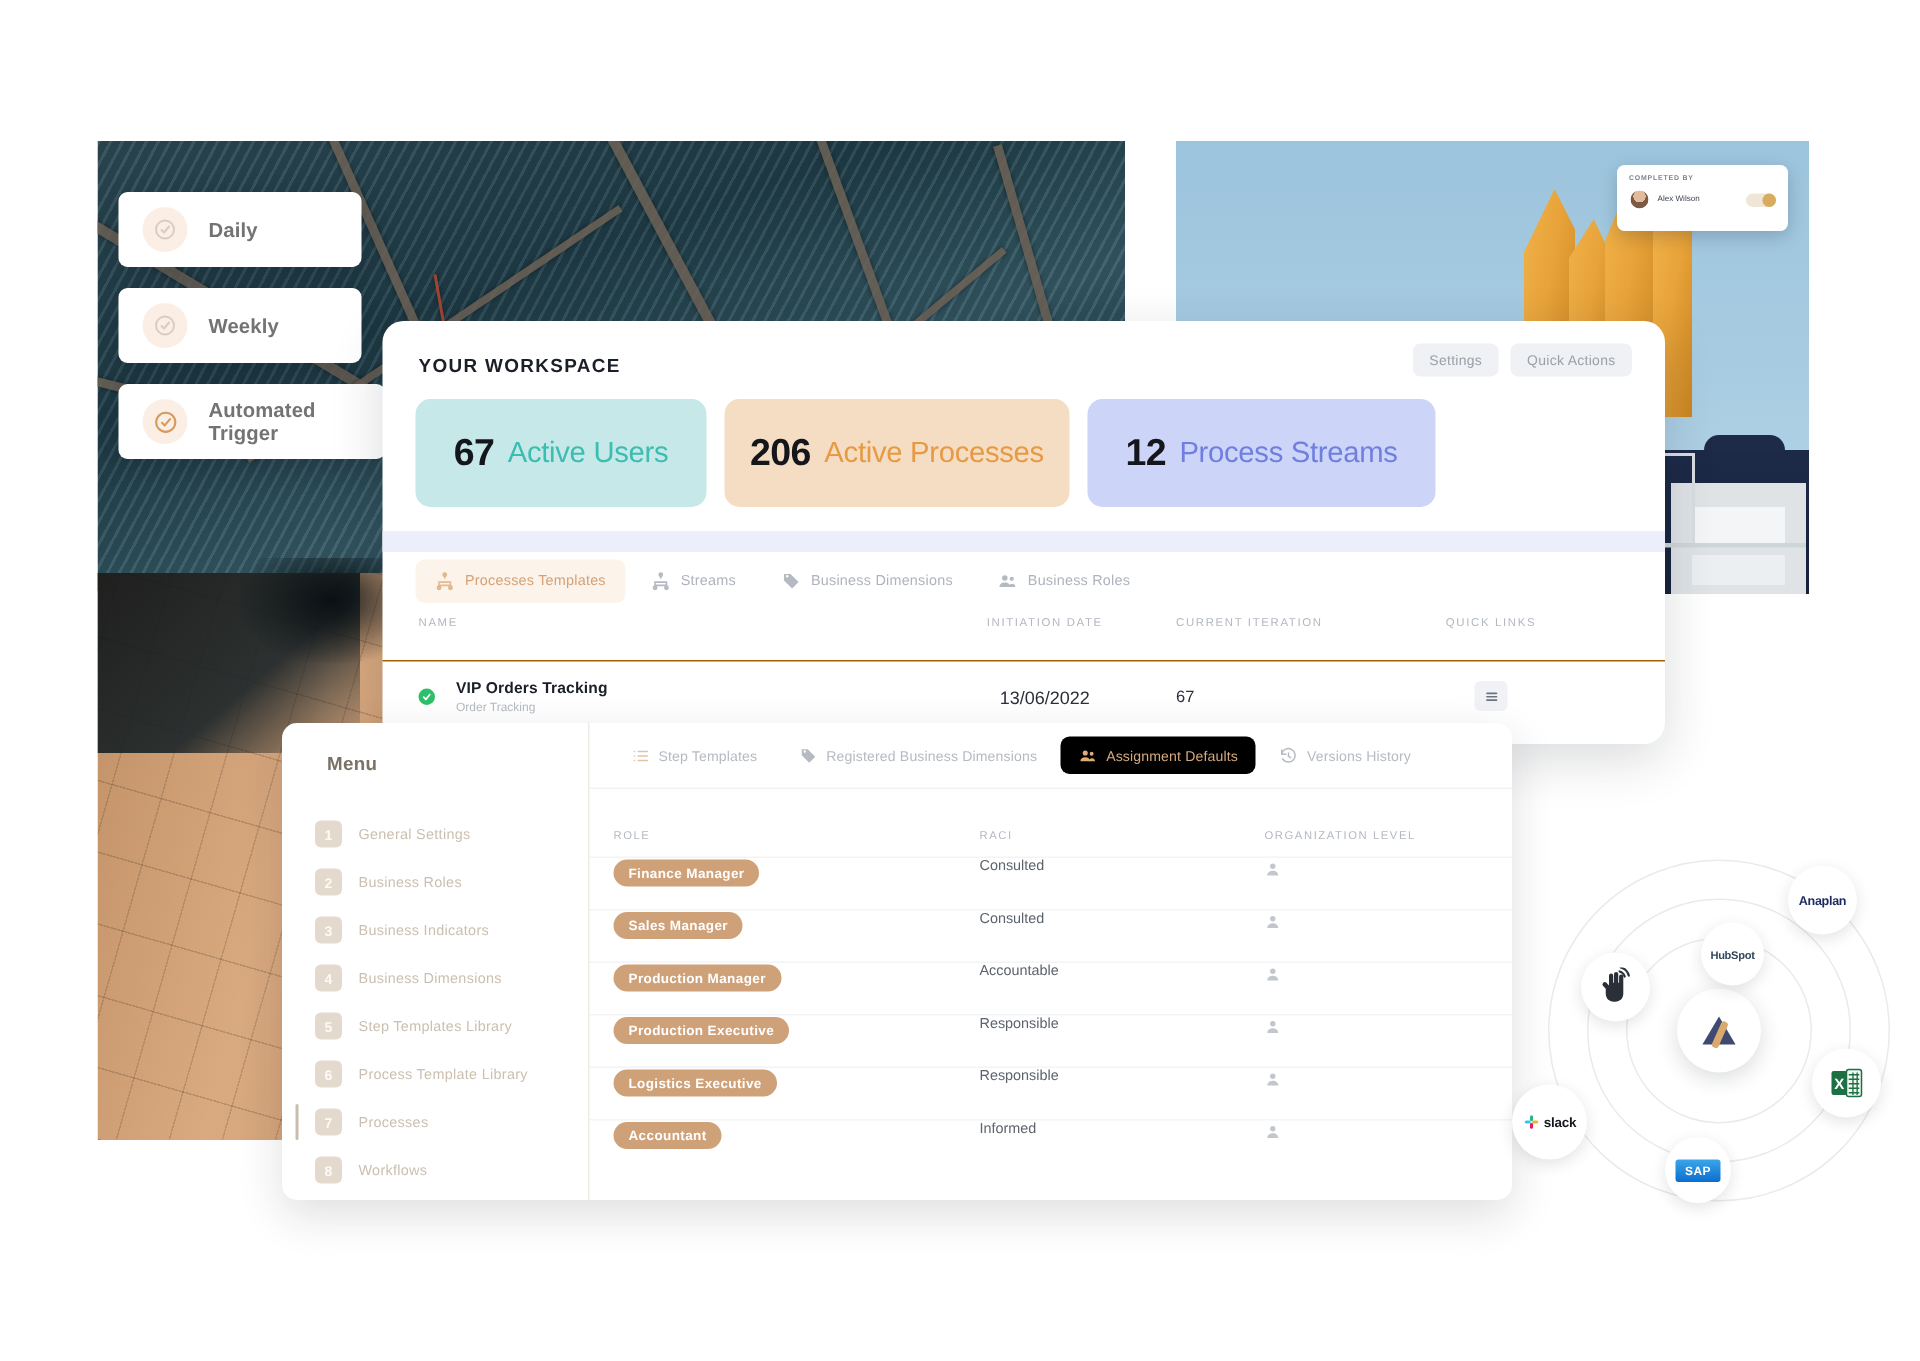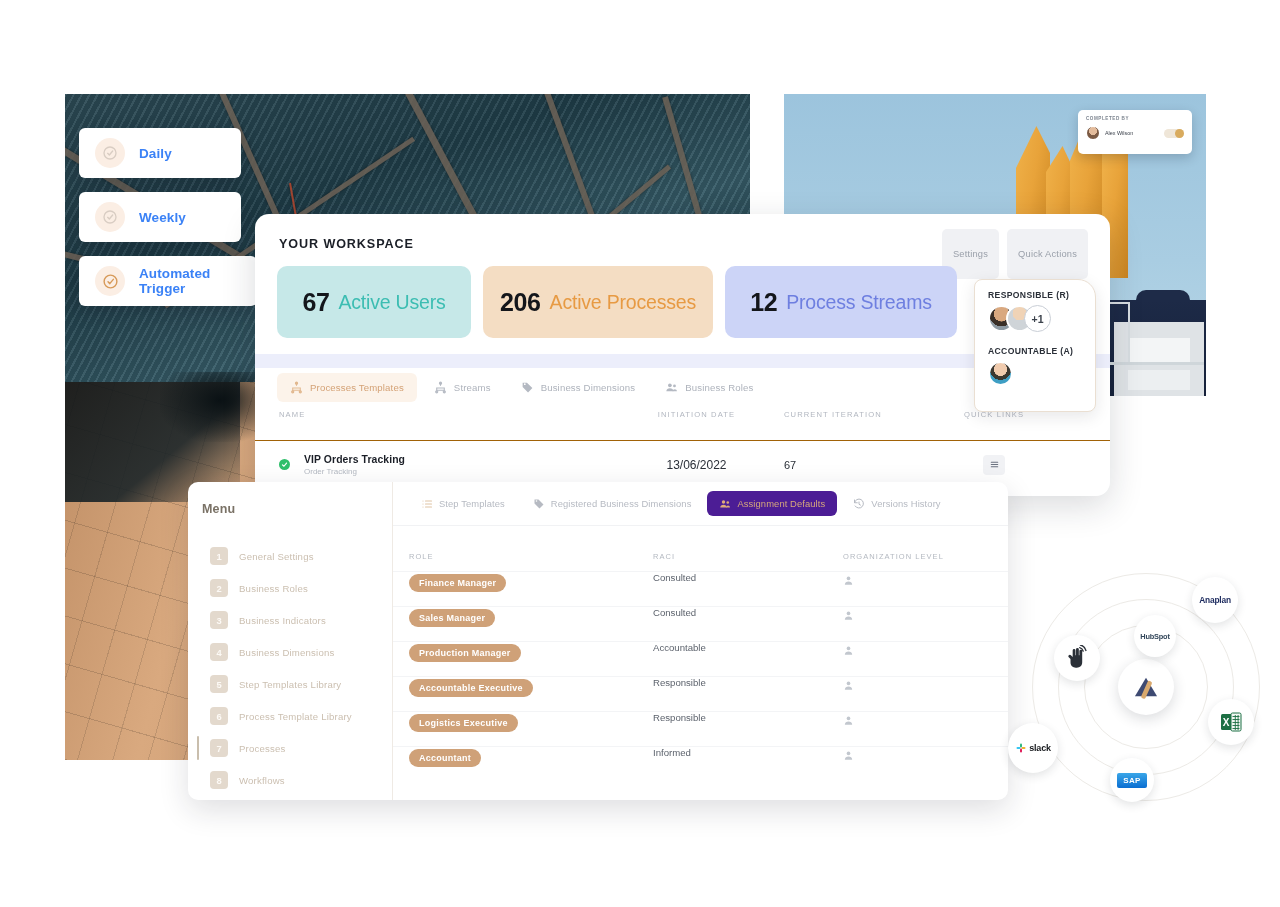--- a/index.html
+++ b/index.html
@@ -57,21 +57,21 @@
   
   .sched-card {
     position:absolute; background:#fff; border-radius:6px;
     box-shadow:0 6px 18px rgba(20,25,35,.22);
     display:flex; align-items:center; padding:0 16px; gap:14px;
   }
   .sched-icon {
     width:30px; height:30px; border-radius:50%; background:#fbeee4;
     display:flex; align-items:center; justify-content:center; flex:0 0 auto;
   }
-  .sched-label { font-size:13.5px; color:#3b82f6; font-weight:600; letter-spacing:.1px; }
+  .sched-label { font-size:13.5px; color:#737373; font-weight:600; letter-spacing:.1px; }
 
   
   .completed-card {
     position:absolute; left:1078px; top:110px; width:114px; height:44px;
     background:#fff; border-radius:5px; box-shadow:0 4px 12px rgba(10,20,40,.20);
     padding:6px 8px 0 8px;
   }
   .completed-title { font-size:4.6px; letter-spacing:.55px; color:#7c848f; font-weight:700; }
   .completed-row { display:flex; align-items:center; gap:5px; margin-top:5px; }
   .mini-avatar { width:14px; height:14px; border-radius:50%;
@@ -82,21 +82,21 @@
   .toggle-knob { position:absolute; right:0; top:0; width:9px; height:9px; border-radius:50%; background:#d9ab5e; }
 
   
   .workspace {
     position:absolute; left:255px; top:214px; width:855px; height:282px;
     background:#fff; border-radius:14px; box-shadow:0 10px 34px rgba(25,30,45,.16);
   }
   .ws-title { position:absolute; left:24px; top:23px; font-size:12.6px; font-weight:700;
               letter-spacing:.9px; color:#1b1f27; }
   .ws-actions { position:absolute; right:22px; top:15px; display:flex; gap:8px; }
-  .ws-btn { background:#f0f1f4; border-radius:5px; padding:20px 11px; font-size:9.3px;
+  .ws-btn { background:#f0f1f4; border-radius:5px; padding:6px 11px; font-size:9.3px;
             color:#9aa0aa; letter-spacing:.2px; }
   .stats { position:absolute; left:22px; top:52px; display:flex; gap:12px; }
   .stat { width:194px; height:72px; border-radius:10px; display:flex; align-items:center;
           justify-content:center; gap:9px; }
   .stat-num { font-size:25px; font-weight:800; color:#14161b; letter-spacing:-.4px; }
   .stat-lbl { font-size:19.5px; font-weight:500; letter-spacing:-.2px; }
   .ws-divider { position:absolute; left:0; right:0; top:140px; height:14px; background:#eceefb; }
   .ws-tabs { position:absolute; left:22px; top:159px; display:flex; gap:4px; }
   .ws-tab { display:flex; align-items:center; gap:7px; padding:8px 13px; border-radius:6px;
             font-size:9.6px; color:#aeb3bc; letter-spacing:.15px; }
@@ -136,34 +136,34 @@
      background:radial-gradient(circle at 50% 30%, #f0cbae 0 36%, #3b3730 37% 58%, #3e9ec4 59% 100%);
      border:2px solid #fff; }
 
   
   .detail {
     position:absolute; left:188px; top:482px; width:820px; height:318px;
     background:#fff; border-radius:10px; box-shadow:0 10px 30px rgba(25,30,45,.14);
     display:flex;
   }
   .menu-col { width:205px; border-right:1px solid #efeae4; padding:12px 0 0 0; }
-  .menu-title { font-size:12.5px; color:#7a7266; font-weight:700; padding:8px 0 0 14px; letter-spacing:.2px; }
+  .menu-title { font-size:12.5px; color:#7a7266; font-weight:700; padding:8px 0 0 30px; letter-spacing:.2px; }
   .menu-list { margin-top:24px; }
   .menu-item { display:flex; align-items:center; gap:11px; padding:7px 0 7px 22px; position:relative; }
   .menu-num { width:18px; height:18px; border-radius:4px; background:#e3d9cd; color:#fdfaf6;
               font-size:9.4px; display:flex; align-items:center; justify-content:center;
               font-weight:600; flex:0 0 auto; }
   .menu-lbl { font-size:9.6px; color:#cbbfb0; letter-spacing:.2px; }
   .menu-item.current:before { content:""; position:absolute; left:9px; top:4px; width:2px;
               height:24px; background:#c9bead; border-radius:2px; }
   .content-col { flex:1; padding:0; position:relative; }
   .d-tabs { display:flex; gap:4px; padding:9px 12px 0 16px; border-bottom:1px solid #f1f2f4; padding-bottom:9px; }
   .d-tab { display:flex; align-items:center; gap:7px; padding:7px 12px; border-radius:6px;
            font-size:9.4px; color:#b6bac2; letter-spacing:.1px; }
-  .d-tab.active { background:#4c1d95; color:#d6a87c; }
+  .d-tab.active { background:#000000; color:#d6a87c; }
   .d-thead { display:flex; padding:26px 16px 10px 16px; font-size:7.5px;
              letter-spacing:1.05px; color:#b4b9c1; }
   .d-col-role { width:244px; }
   .d-col-raci { width:190px; }
   .d-col-org { flex:1; }
   .d-row { display:flex; align-items:flex-start; padding:0 16px; height:35px; border-top:1px solid #f3f4f6; }
   .pill { display:inline-block; background:#cfa178; color:#fff; font-size:9px; font-weight:700;
           letter-spacing:.25px; border-radius:9px; padding:4px 10px; }
   .raci-val { font-size:9.6px; color:#5d636d; }
   .org-ico { width:11px; height:11px; display:block; }
@@ -354,30 +354,20 @@
       <span class="col-link">
         <span class="ql-btn">
           <svg width="11" height="11" viewBox="0 0 24 24" fill="none" stroke="#6b7280" stroke-width="2.4" stroke-linecap="round">
               <path d="M5 7h14M5 12h14M5 17h14"></path>
             </svg>
         </span>
       </span>
     </div>
   </div>
 
-  <div class="raci-card">
-    <div class="raci-h">RESPONSIBLE (R)</div>
-    <div class="av-stack">
-      <span class="av" style="background:radial-gradient(circle at 50% 30%,#d9a87f 0 38%,#3a2f27 39% 62%,#8e9aa3 63% 100%);"></span>
-      <span class="av" style="background:radial-gradient(circle at 50% 28%,#f0d3b6 0 34%,#cfd4d8 35% 100%);"></span>
-      <span class="av-plus">+1</span>
-    </div>
-    <div class="raci-h" style="margin-top:14px;">ACCOUNTABLE (A)</div>
-    <div class="av-a"></div>
-  </div>
 
   <div class="detail">
 
     <div class="menu-col">
       <div class="menu-title">Menu</div>
       <div class="menu-list">
         <div class="menu-item">
           <span class="menu-num">1</span>
           <span class="menu-lbl">General Settings</span>
         </div>
@@ -483,21 +473,21 @@
         <span class="d-col-role"><span class="pill">Production Manager</span></span>
         <span class="d-col-raci raci-val">Accountable</span>
         <span class="d-col-org">
             <span class="org-ico"><svg width="11" height="11" viewBox="0 0 24 24" fill="#c2c7ce">
                 <circle cx="12" cy="7.5" r="4"></circle>
                 <path d="M4 21c0-4.6 3.6-7 8-7s8 2.4 8 7z"></path>
               </svg></span>
           </span>
       </div>
       <div class="d-row">
-        <span class="d-col-role"><span class="pill">Accountable Executive</span></span>
+        <span class="d-col-role"><span class="pill">Production Executive</span></span>
         <span class="d-col-raci raci-val">Responsible</span>
         <span class="d-col-org">
             <span class="org-ico"><svg width="11" height="11" viewBox="0 0 24 24" fill="#c2c7ce">
                 <circle cx="12" cy="7.5" r="4"></circle>
                 <path d="M4 21c0-4.6 3.6-7 8-7s8 2.4 8 7z"></path>
               </svg></span>
           </span>
       </div>
       <div class="d-row">
         <span class="d-col-role"><span class="pill">Logistics Executive</span></span>

